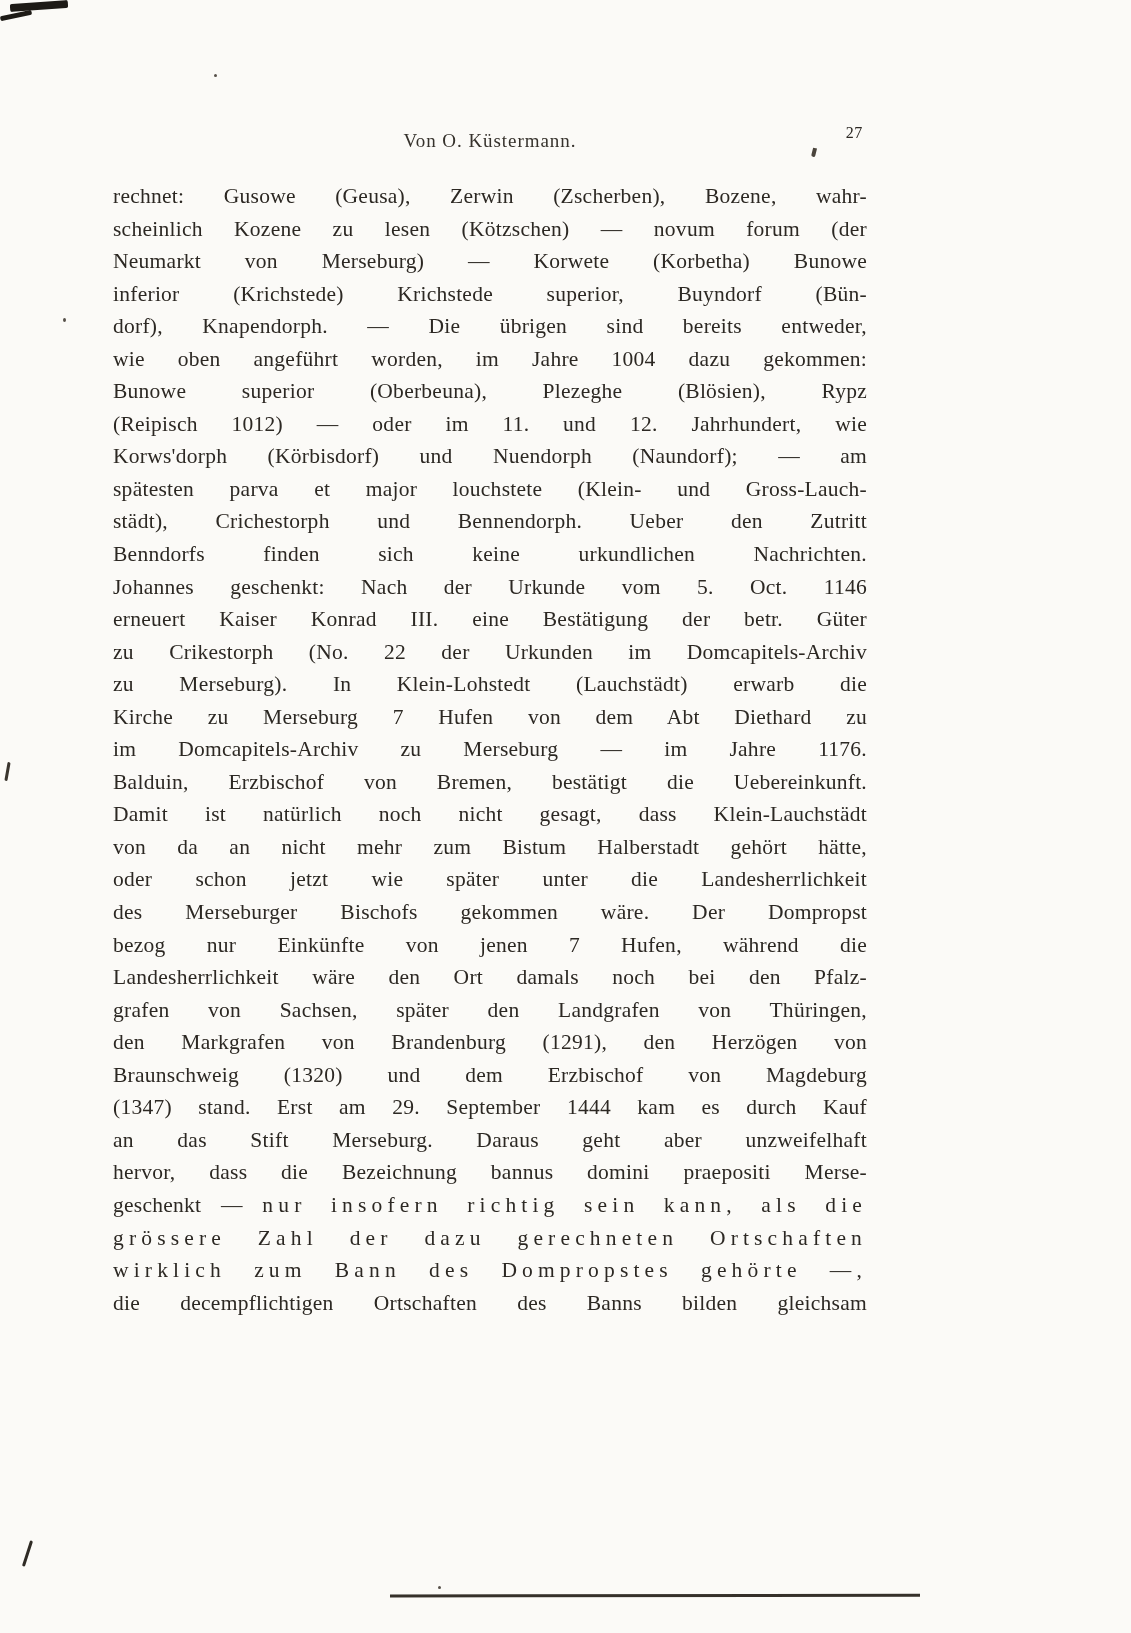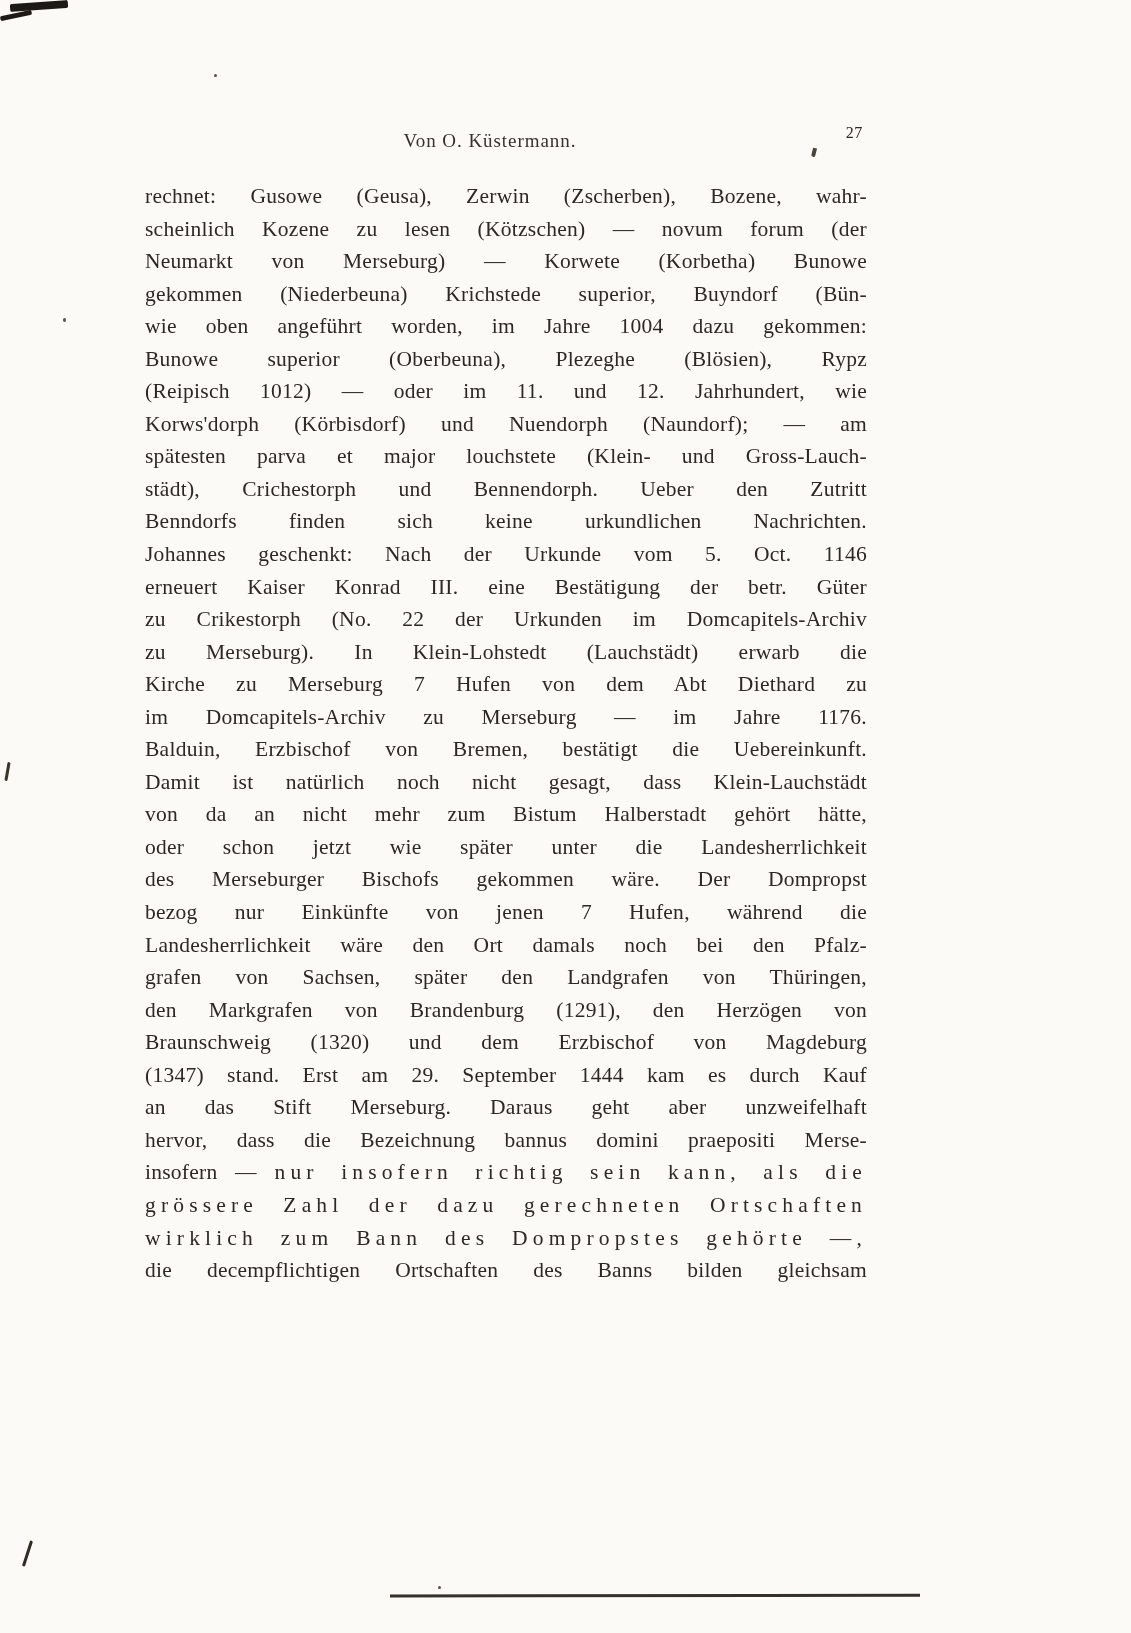--- a/index.html
+++ b/index.html
@@ -47,21 +47,20 @@
     left: 113px;
     width: 754px;
     font-size: 21.5px;
     line-height: 32.55px;
     letter-spacing: 0.012em;
   }
   .line {
     text-align: justify;
     text-align-last: justify;
     min-height: 32.55px;
-    margin-left: 32px;
   }
   .spaced {
     letter-spacing: 0.24em;
   }
   
   .artifact {
     position: absolute;
     background: #1d1a16;
   }
   .art-corner-a { top: 2px; left: 10px; width: 58px; height: 8px; transform: rotate(-4deg); border-radius: 2px; }
@@ -81,21 +80,22 @@
 
   <div class="header">
     <span class="running-title">Von O. Küstermann.</span>
     <span class="page-number">27</span>
   </div>
 
   <div class="body-text">
       <div class="line"><span>rechnet: Gusowe (Geusa), Zerwin (Zscherben), Bozene, wahr-</span></div>
       <div class="line"><span>scheinlich Kozene zu lesen (Kötzschen) — novum forum (der</span></div>
       <div class="line"><span>Neumarkt von Merseburg) — Korwete (Korbetha) Bunowe</span></div>
-      <div class="line"><span>gekommen (Niederbeuna) Krichstede superior, Buyndorf (Bün-</span></div>
+      <div class="line"><span>inferior (Krichstede) Krichstede superior, Buyndorf (Bün-</span></div>
+      <div class="line"><span>dorf), Knapendorph. — Die übrigen sind bereits entweder,</span></div>
       <div class="line"><span>wie oben angeführt worden, im Jahre 1004 dazu gekommen:</span></div>
       <div class="line"><span>Bunowe superior (Oberbeuna), Plezeghe (Blösien), Rypz</span></div>
       <div class="line"><span>(Reipisch 1012) — oder im 11. und 12. Jahrhundert, wie</span></div>
       <div class="line"><span>Korws'dorph (Körbisdorf) und Nuendorph (Naundorf); — am</span></div>
       <div class="line"><span>spätesten parva et major louchstete (Klein- und Gross-Lauch-</span></div>
       <div class="line"><span>städt), Crichestorph und Bennendorph.  Ueber den Zutritt</span></div>
       <div class="line"><span>Benndorfs finden sich keine urkundlichen Nachrichten.</span></div>
       <div class="line"><span>Johannes geschenkt: Nach der Urkunde vom 5. Oct. 1146</span></div>
       <div class="line"><span>erneuert Kaiser Konrad III. eine Bestätigung der betr. Güter</span></div>
       <div class="line"><span>zu Crikestorph (No. 22 der Urkunden im Domcapitels-Archiv</span></div>
@@ -108,21 +108,21 @@
       <div class="line"><span>oder schon jetzt wie später unter die Landesherrlichkeit</span></div>
       <div class="line"><span>des Merseburger Bischofs gekommen wäre.  Der Dompropst</span></div>
       <div class="line"><span>bezog nur Einkünfte von jenen 7 Hufen, während die</span></div>
       <div class="line"><span>Landesherrlichkeit wäre den Ort damals noch bei den Pfalz-</span></div>
       <div class="line"><span>grafen von Sachsen, später den Landgrafen von Thüringen,</span></div>
       <div class="line"><span>den Markgrafen von Brandenburg (1291), den Herzögen von</span></div>
       <div class="line"><span>Braunschweig (1320) und dem Erzbischof von Magdeburg</span></div>
       <div class="line"><span>(1347) stand.  Erst am 29. September 1444 kam es durch Kauf</span></div>
       <div class="line"><span>an das Stift Merseburg.  Daraus geht aber unzweifelhaft</span></div>
       <div class="line"><span>hervor, dass die Bezeichnung bannus domini praepositi Merse-</span></div>
-      <div class="line"><span>insofern — </span><span class="spaced">nur insofern richtig sein kann, als die</span></div>
+      <div class="line"><span>geschenkt — </span><span class="spaced">nur insofern richtig sein kann, als die</span></div>
       <div class="line"><span class="spaced">grössere Zahl der dazu gerechneten Ortschaften</span></div>
       <div class="line"><span class="spaced">wirklich zum Bann des Dompropstes gehörte —,</span></div>
       <div class="line"><span>die decempflichtigen Ortschaften des Banns bilden gleichsam</span></div>
     </div>
 
   <div class="artifact art-corner-a"></div>
   <div class="artifact art-corner-b"></div>
   <div class="artifact art-margin-tick"></div>
   <div class="artifact art-comma"></div>
   <div class="artifact art-backslash"></div>

